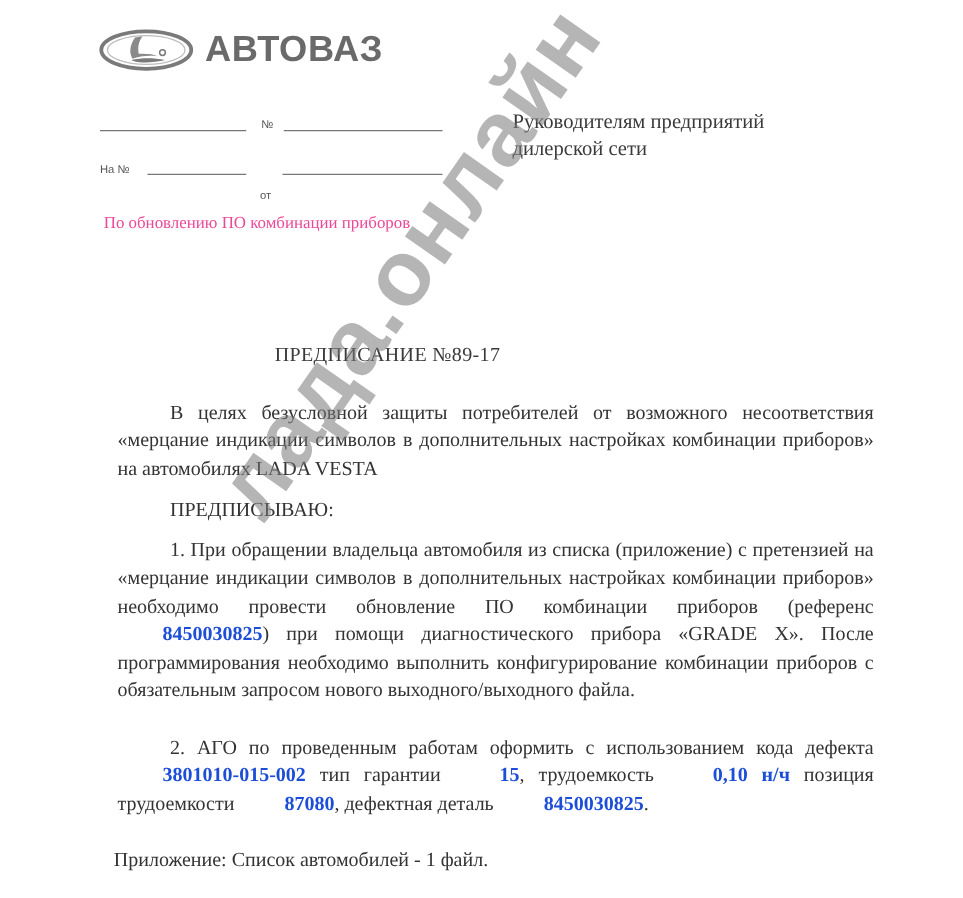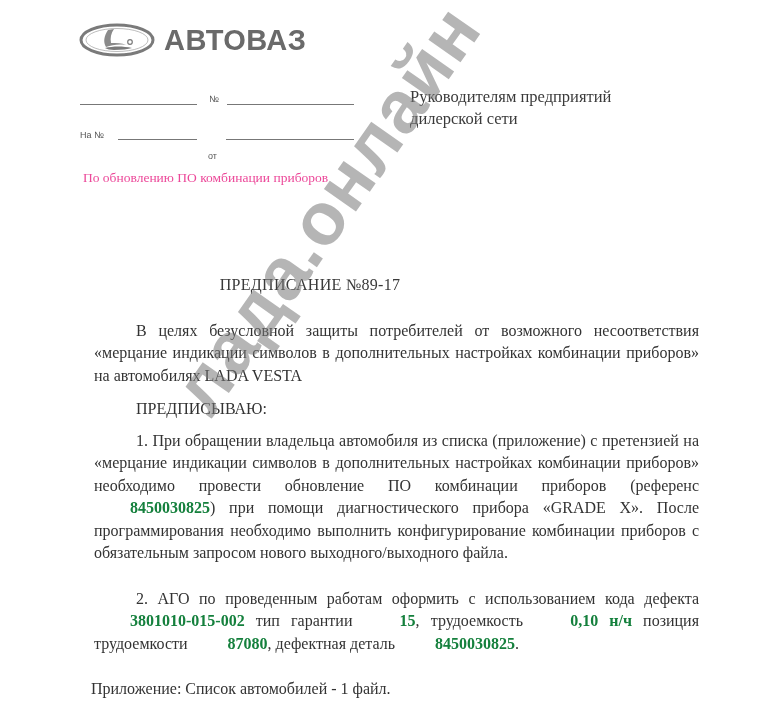--- a/index.html
+++ b/index.html
@@ -15,21 +15,21 @@
     font-size:29px; color:#6a6a6a; margin-left:8px; letter-spacing:0.5px;
   }
   .regline { font-family:"Liberation Sans","DejaVu Sans",sans-serif; font-size:9px; color:#555; }
   .uline { position:absolute; height:1px; background:#777; }
   .addressee { left:410px; top:86px; font-size:16.5px; line-height:22px; color:#3a3a3a; }
   .subject { left:83px; top:170px; font-size:13.5px; color:#ec4899; }
   .title { left:0; width:620px; top:276px; text-align:center; font-size:16px; letter-spacing:0.3px; }
   .body-block { left:94px; width:605px; font-size:16px; line-height:22.4px; text-align:justify; color:#333; }
   .indent { text-indent:42px; }
   .para { margin:0; }
-  b { font-weight:bold; color:#15803d;padding-left:36px; }
+  b { font-weight:bold; color:#1d4ed8;padding-left:36px; }
   .attach { left:91px; top:680px; font-size:16px; color:#333; }
   .watermark {
     left:155px; top:380px; transform:rotate(-55deg); transform-origin:left top;
     font-family:"Liberation Sans","DejaVu Sans",sans-serif; font-weight:bold;
     font-size:74px; color:rgba(120,120,120,0.55); white-space:nowrap; letter-spacing:1px;
     pointer-events:none;
   }
 </style>
 </head>
 <body>

